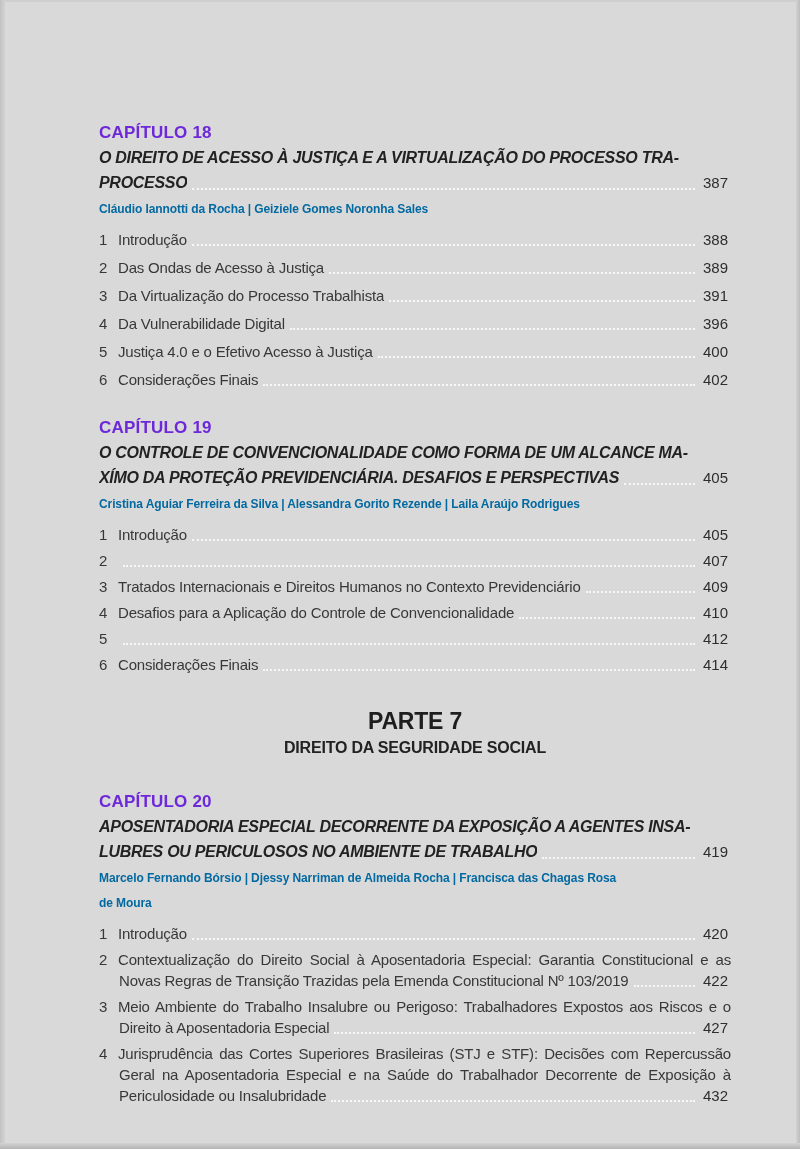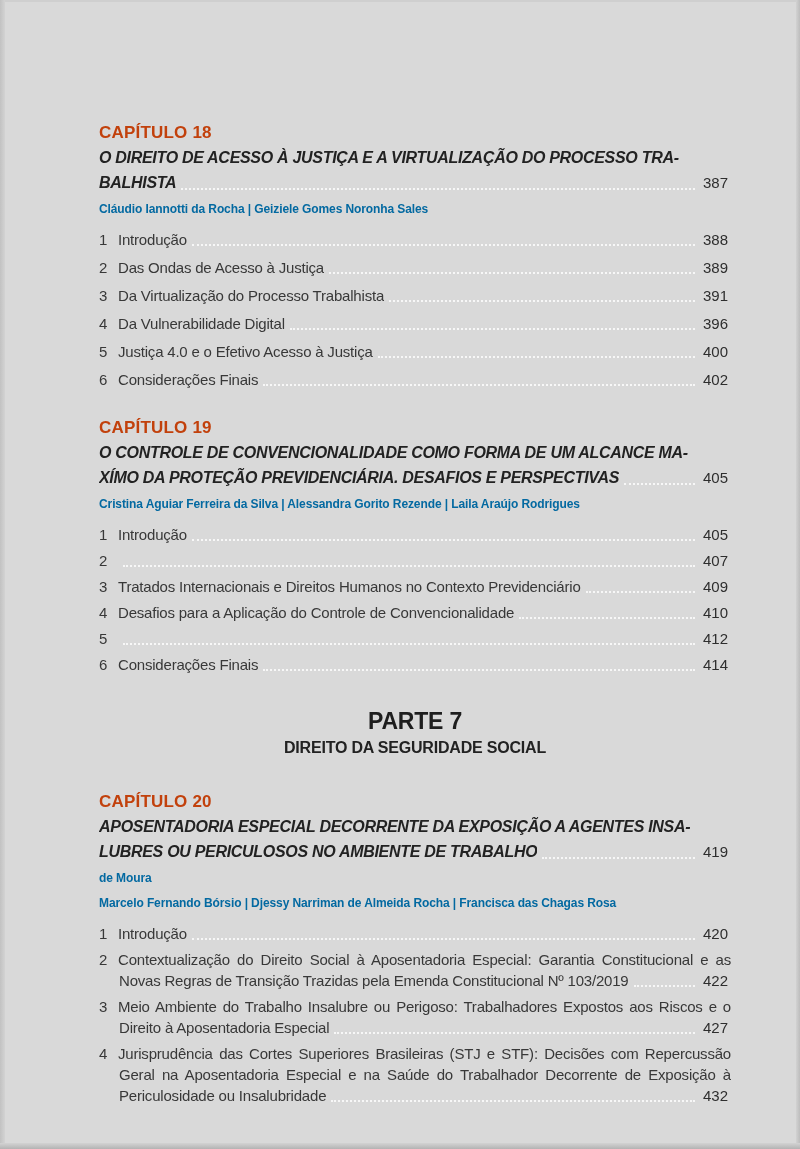--- a/index.html
+++ b/index.html
@@ -23,21 +23,21 @@
   .content {
     position: absolute;
     left: 99px; top: 121px;
     width: 632px;
   }
 
   
   .chapter { margin-bottom: 26px; }
   .kicker {
     font-size: 17px; font-weight: 700;
-    color: #c2410c;
+    color: #6d28d9;
     line-height: 24px;
     letter-spacing: 0.2px;
     white-space: nowrap;
   }
   .title-line {
     display: flex; align-items: flex-end;
     line-height: 25px;
     font-size: 16px; font-weight: 700;
     color: #222222;
     letter-spacing: -0.3px;
@@ -112,21 +112,21 @@
 <div class="edge edge-right"></div>
 <div class="edge edge-bottom"></div>
 
 <main class="content" id="toc">
     <section class="chapter">
       <div class="kicker">CAPÍTULO 18</div>
       <div class="title-line">
         <span class="txt">O DIREITO DE ACESSO À JUSTIÇA E A VIRTUALIZAÇÃO DO PROCESSO TRA-</span>
       </div>
       <div class="title-line">
-        <span class="txt">BALHISTA</span>
+        <span class="txt">PROCESSO</span>
         <span class="leader"></span>
         <span class="pagenum">387</span>
       </div>
       <div class="authors">Cláudio Iannotti da Rocha  |  Geiziele Gomes Noronha Sales</div>
       <div class="items">
         <div class="item">
           <div class="item-line">
             <span class="num">1</span>
             <span class="txt">Introdução</span>
             <span class="leader"></span>
@@ -242,22 +242,22 @@
     <section class="chapter">
       <div class="kicker">CAPÍTULO 20</div>
       <div class="title-line">
         <span class="txt">APOSENTADORIA ESPECIAL DECORRENTE DA EXPOSIÇÃO A AGENTES INSA-</span>
       </div>
       <div class="title-line">
         <span class="txt">LUBRES OU PERICULOSOS NO AMBIENTE DE TRABALHO</span>
         <span class="leader"></span>
         <span class="pagenum">419</span>
       </div>
+      <div class="authors">Marcelo Fernando Bórsio  |  Djessy Narriman de Almeida Rocha  |  Francisca das Chagas Rosa</div>
       <div class="authors">de Moura</div>
-      <div class="authors">Marcelo Fernando Bórsio  |  Djessy Narriman de Almeida Rocha  |  Francisca das Chagas Rosa</div>
       <div class="items tight">
         <div class="item">
           <div class="item-line">
             <span class="num">1</span>
             <span class="txt">Introdução</span>
             <span class="leader"></span>
             <span class="pagenum">420</span>
           </div>
         </div>
         <div class="item">

